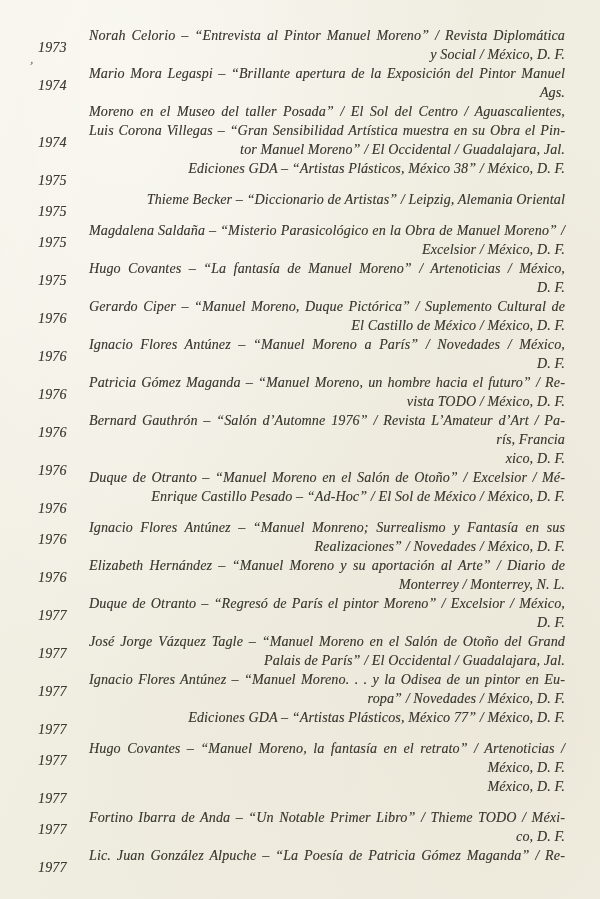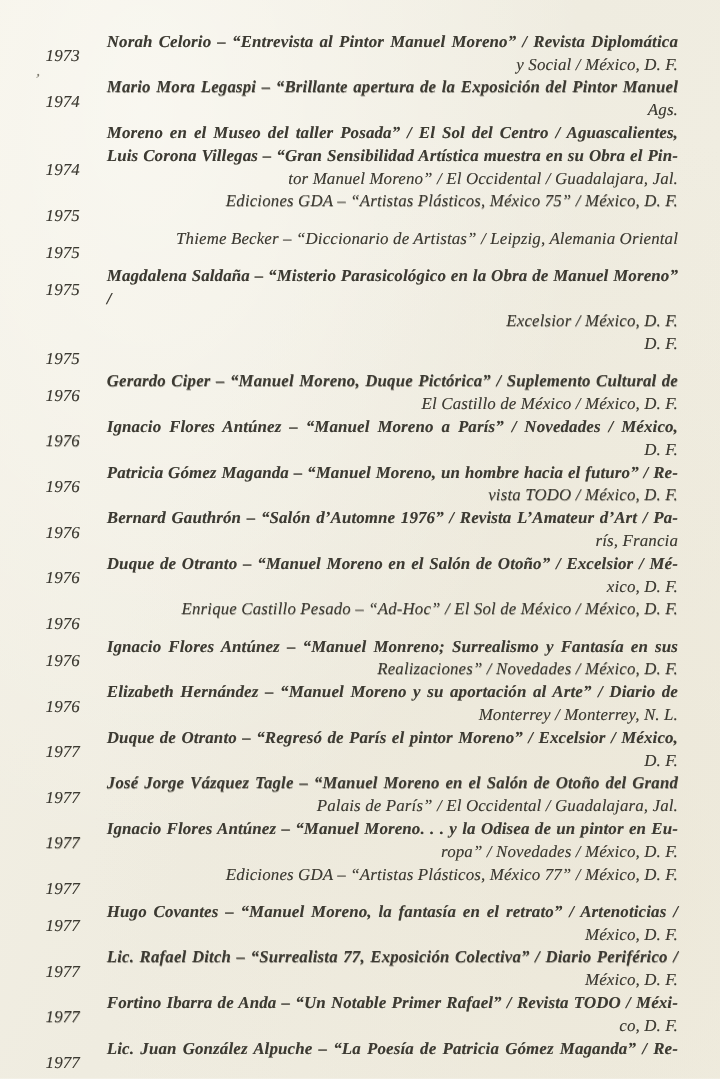--- a/index.html
+++ b/index.html
@@ -22,21 +22,21 @@
     color: #3c3a32;
     font-style: italic;
     font-size: 14px;
     line-height: 19px;
     letter-spacing: 0.15px;
     text-shadow: 0.2px 0.2px 0.4px rgba(64,60,50,0.45);
   }
   .entry { display: flex; }
   .year { flex: 0 0 51px; width: 51px; margin-top: 12px; }
   .entry-lines { flex: 1 1 auto; min-width: 0; }
-  .line.fill { text-align: justify; text-align-last: justify; font-weight: bold; }
+  .line.fill { text-align: justify; text-align-last: justify; }
   .line.last { text-align: right; }
   .smudge {
     position: absolute;
     left: -10px;
     top: 30px;
     font-size: 13px;
     color: rgba(90,84,70,0.55);
     transform: rotate(12deg);
   }
 </style>
@@ -64,39 +64,40 @@
       <div class="entry">
         <div class="year">1974</div>
         <div class="entry-lines">
           <div class="line fill">Luis Corona Villegas – “Gran Sensibilidad Artística muestra en su Obra el Pin-</div>
           <div class="line last">tor Manuel Moreno” / El Occidental / Guadalajara, Jal.</div>
         </div>
       </div>
       <div class="entry">
         <div class="year">1975</div>
         <div class="entry-lines">
-          <div class="line last">Ediciones GDA – “Artistas Plásticos, México 75” / México, D. F.</div>
+          <div class="line last">Ediciones GDA – “Artistas Plásticos, México 38” / México, D. F.</div>
         </div>
       </div>
       <div class="entry">
         <div class="year">1975</div>
         <div class="entry-lines">
           <div class="line last">Thieme Becker – “Diccionario de Artistas” / Leipzig, Alemania Oriental</div>
         </div>
       </div>
       <div class="entry">
         <div class="year">1975</div>
         <div class="entry-lines">
           <div class="line fill">Magdalena Saldaña – “Misterio Parasicológico en la Obra de Manuel Moreno” /</div>
           <div class="line last">Excelsior / México, D. F.</div>
         </div>
       </div>
       <div class="entry">
         <div class="year">1975</div>
         <div class="entry-lines">
+          <div class="line fill">Hugo Covantes – “La fantasía de Manuel Moreno” / Artenoticias / México,</div>
           <div class="line last">D. F.</div>
         </div>
       </div>
       <div class="entry">
         <div class="year">1976</div>
         <div class="entry-lines">
           <div class="line fill">Gerardo Ciper – “Manuel Moreno, Duque Pictórica” / Suplemento Cultural de</div>
           <div class="line last">El Castillo de México / México, D. F.</div>
         </div>
       </div>
@@ -117,22 +118,22 @@
       <div class="entry">
         <div class="year">1976</div>
         <div class="entry-lines">
           <div class="line fill">Bernard Gauthrón – “Salón d’Automne 1976” / Revista L’Amateur d’Art / Pa-</div>
           <div class="line last">rís, Francia</div>
         </div>
       </div>
       <div class="entry">
         <div class="year">1976</div>
         <div class="entry-lines">
+          <div class="line last">xico, D. F.</div>
           <div class="line fill">Duque de Otranto – “Manuel Moreno en el Salón de Otoño” / Excelsior / Mé-</div>
-          <div class="line last">xico, D. F.</div>
         </div>
       </div>
       <div class="entry">
         <div class="year">1976</div>
         <div class="entry-lines">
           <div class="line last">Enrique Castillo Pesado – “Ad-Hoc” / El Sol de México / México, D. F.</div>
         </div>
       </div>
       <div class="entry">
         <div class="year">1976</div>
@@ -178,28 +179,27 @@
       <div class="entry">
         <div class="year">1977</div>
         <div class="entry-lines">
           <div class="line fill">Hugo Covantes – “Manuel Moreno, la fantasía en el retrato” / Artenoticias /</div>
           <div class="line last">México, D. F.</div>
         </div>
       </div>
       <div class="entry">
         <div class="year">1977</div>
         <div class="entry-lines">
-          <div class="line fill">Lic. Rafael Ditch – “Surrealista 77, Exposición Colectiva” / Diario Periférico /</div>
           <div class="line last">México, D. F.</div>
         </div>
       </div>
       <div class="entry">
         <div class="year">1977</div>
         <div class="entry-lines">
-          <div class="line fill">Fortino Ibarra de Anda – “Un Notable Primer Rafael” / Revista TODO / Méxi-</div>
+          <div class="line fill">Fortino Ibarra de Anda – “Un Notable Primer Libro” / Thieme TODO / Méxi-</div>
           <div class="line last">co, D. F.</div>
         </div>
       </div>
       <div class="entry">
         <div class="year">1977</div>
         <div class="entry-lines">
           <div class="line fill">Lic. Juan González Alpuche – “La Poesía de Patricia Gómez Maganda” / Re-</div>
         </div>
       </div>
     </div>

